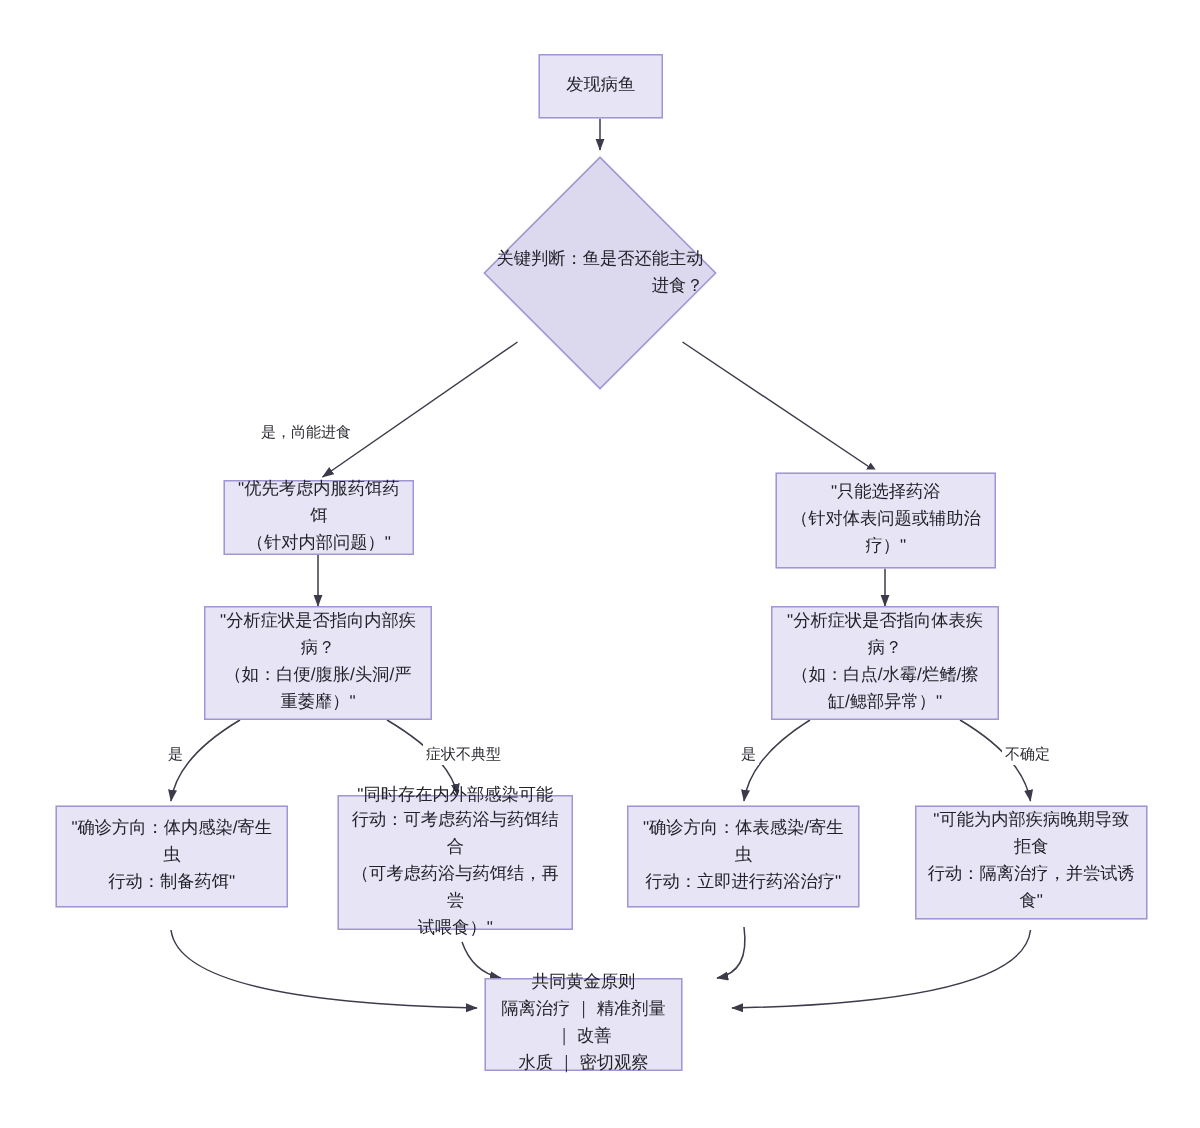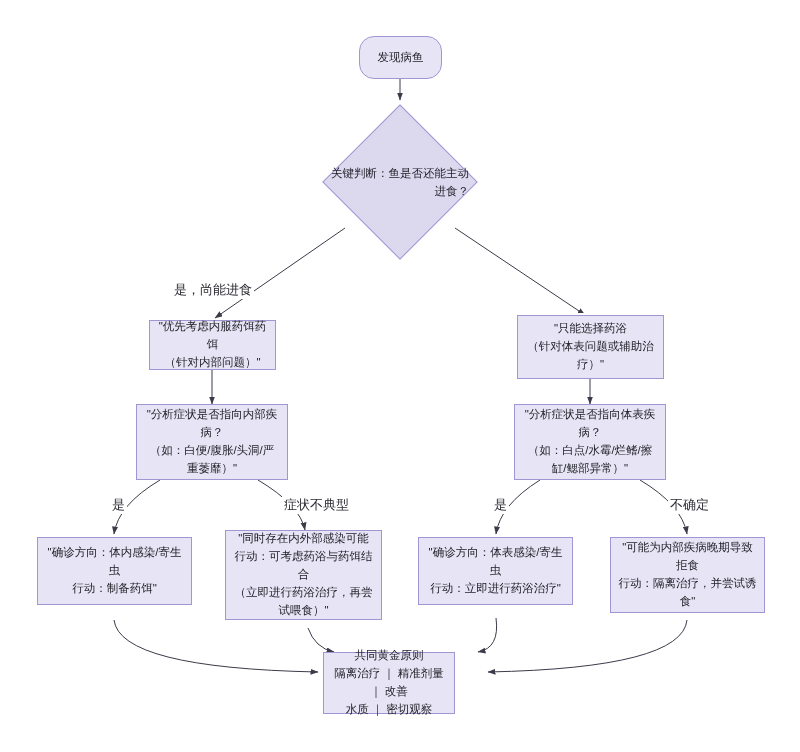--- a/index.html
+++ b/index.html
@@ -55,21 +55,21 @@
     text-align: right;
     font-size: 11.5px;
     line-height: 1.6;
     color: #22222a;
     display: flex;
     align-items: center;
     justify-content: center;
   }
   .edge-label {
     position: absolute;
-    font-size: 13px;
+    font-size: 10px;
     color: #2b2b33;
     background: #ffffff;
     padding: 0 2px;
     white-space: nowrap;
   }
 </style>
 </head>
 <body>
 
 <div id="canvas">
@@ -100,21 +100,21 @@
 
       <path d="M640,480 Q682,505 687,534"></path>
 
       <path d="M114,620 Q120,668 318,672"></path>
       <path d="M308,628 Q315,648 334,652"></path>
       <path d="M496,618 Q500,648 478,652"></path>
       <path d="M687,620 Q682,668 488,672"></path>
     </g>
   </svg>
 
-  <div class="node" style="left:359px; top:36px; width:83px; height:43px;border-radius:15px;">
+  <div class="node" style="left:359px; top:36px; width:83px; height:43px;">
     <div class="txt">发现病鱼</div>
   </div>
 
   <div class="diamond" style="left:345px; top:127px; width:110px; height:110px;"></div>
   <div class="diamond-label" style="left:310px; top:160px; width:180px; height:44px;">
     <div>
       <div>关键判断：鱼是否还能主动</div>
       <div>进食？</div>
     </div>
   </div>
@@ -166,21 +166,21 @@
       <div>虫</div>
       <div><b>行动：制备药饵"</b></div>
     </div>
   </div>
 
   <div class="node" style="left:225px; top:530px; width:157px; height:90px;">
     <div class="txt">
       <div>"同时存在内外部感染可能</div>
       <div><b>行动：可考虑药浴与药饵结</b></div>
       <div><b>合</b></div>
-      <div>（立即进行药浴治疗，再尝</div>
+      <div>（可考虑药浴与药饵结，再尝</div>
       <div>试喂食）"</div>
     </div>
   </div>
 
   <div class="node" style="left:418px; top:537px; width:155px; height:68px;">
     <div class="txt">
       <div>"确诊方向：体表感染/寄生</div>
       <div>虫</div>
       <div><b>行动：立即进行药浴治疗"</b></div>
     </div>

